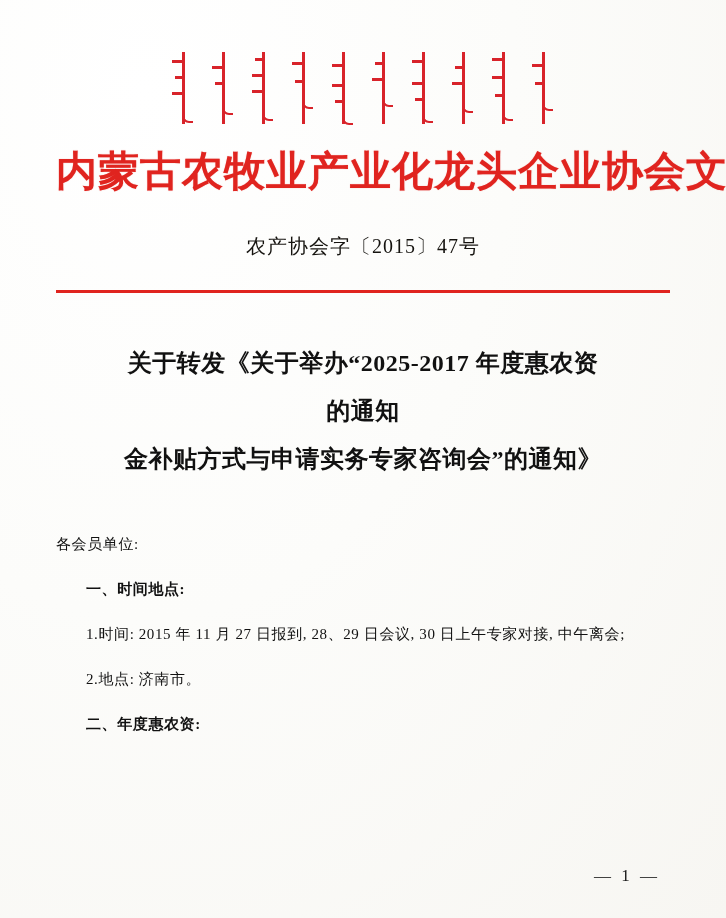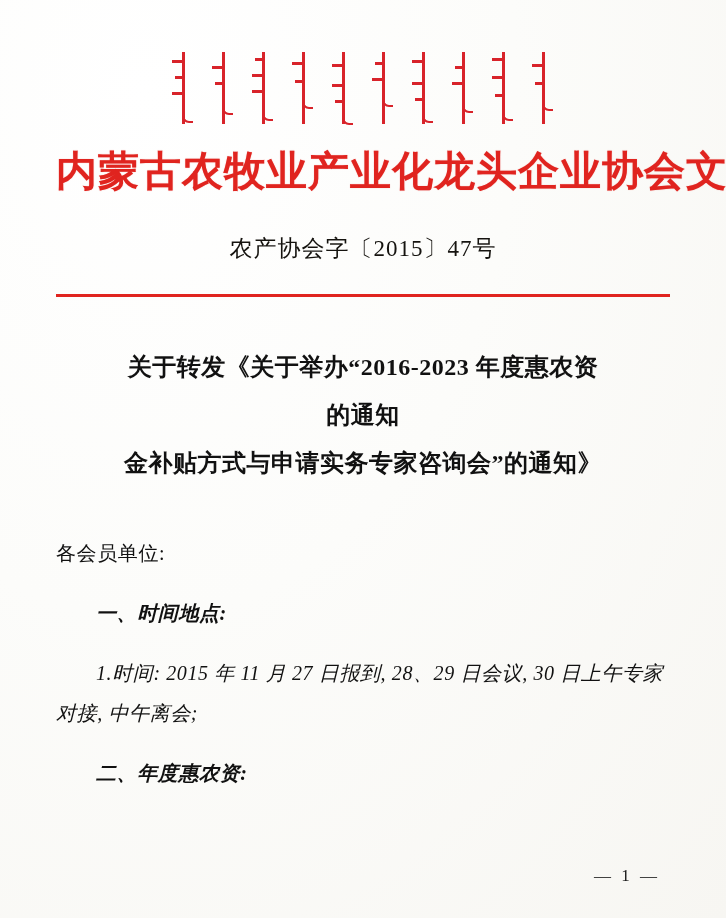--- a/index.html
+++ b/index.html
@@ -83,21 +83,21 @@
     font-weight: bold;
     font-size: 41px;
     letter-spacing: 1px;
     margin-top: 14px;
     text-shadow: 0 0 1px rgba(224,36,31,0.45);
     white-space: nowrap;
   }
 
   .doc-number {
     text-align: center;
-    font-size: 23px;
+    font-size: 20px;
     margin-top: 34px;
     letter-spacing: 1px;
     color: #15130f;
   }
 
   .red-rule {
     margin-top: 30px;
     height: 2.5px;
     background: #e0241f;
     width: 100%;
@@ -113,30 +113,29 @@
     letter-spacing: 0.5px;
     padding: 0 6px;
   }
   .doc-title .line {
     display: block;
   }
 
   
   .body-text {
     margin-top: 46px;
-    font-size: 20px;
+    font-size: 15px;
     line-height: 2.0;
     letter-spacing: 0.6px;
   }
   .salutation {
     text-indent: 0;
   }
   .para {
     text-indent: 2em;
-    font-style: italic;
   }
   .para.bold {
     font-weight: bold;
   }
 
   
   .page-number {
     position: absolute;
     right: 66px;
     bottom: 32px;
@@ -220,27 +219,28 @@
     </div>
   </div>
 
   <div class="org-title">内蒙古农牧业产业化龙头企业协会文件</div>
 
   <div class="doc-number">农产协会字〔2015〕47号</div>
 
   <div class="red-rule"></div>
 
   <div class="doc-title">
-    <span class="line">关于转发《关于举办“2016-2023 年度惠农资</span>
+    <span class="line">关于转发《关于举办“2025-2017 年度惠农资</span>
     <span class="line">的通知</span>
     <span class="line">金补贴方式与申请实务专家咨询会”的通知》</span>
   </div>
 
   <div class="body-text">
     <p class="salutation">各会员单位:</p>
     <p class="para bold">一、时间地点:</p>
     <p class="para">1.时间: 2015 年 11 月 27 日报到, 28、29 日会议, 30 日上午专家对接, 中午离会;</p>
+    <p class="para">2.地点: 济南市。</p>
     <p class="para bold">二、年度惠农资:</p>
   </div>
 
   <div class="page-number">— 1 —</div>
 
 </div>
 
 </body></html>

